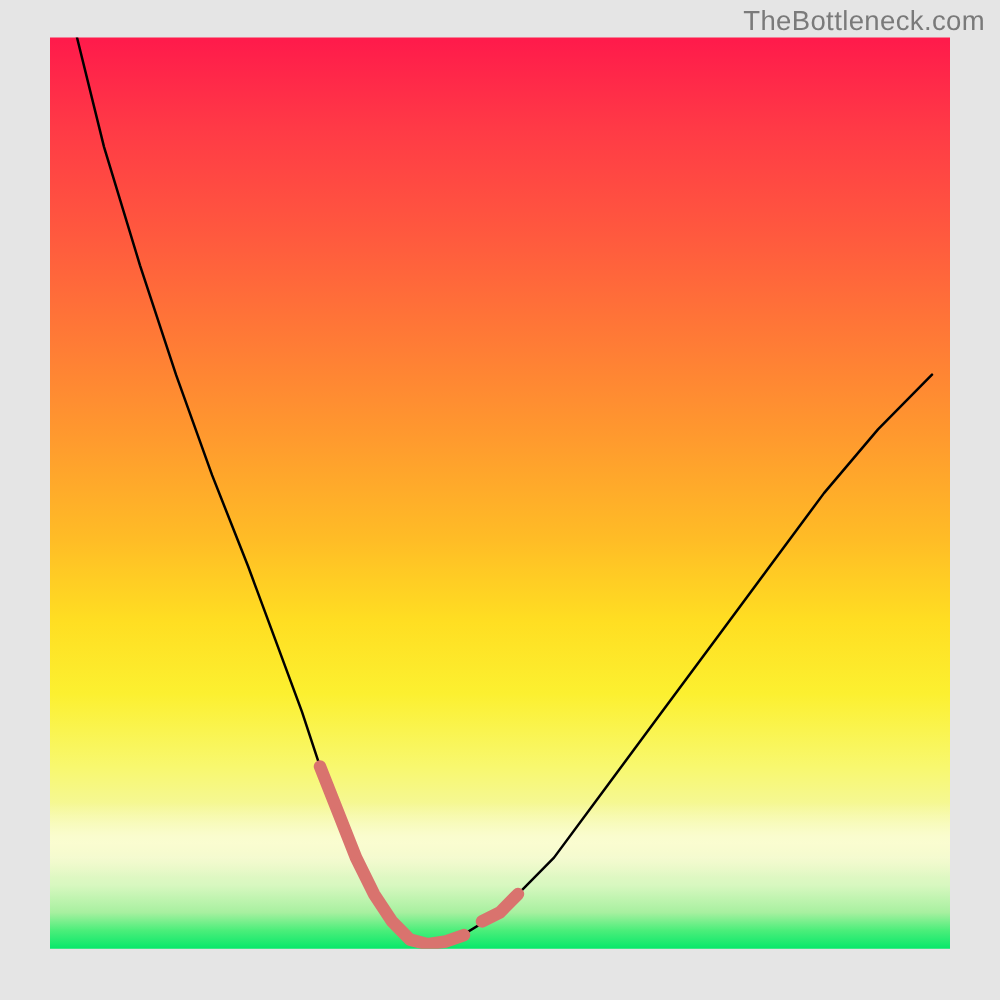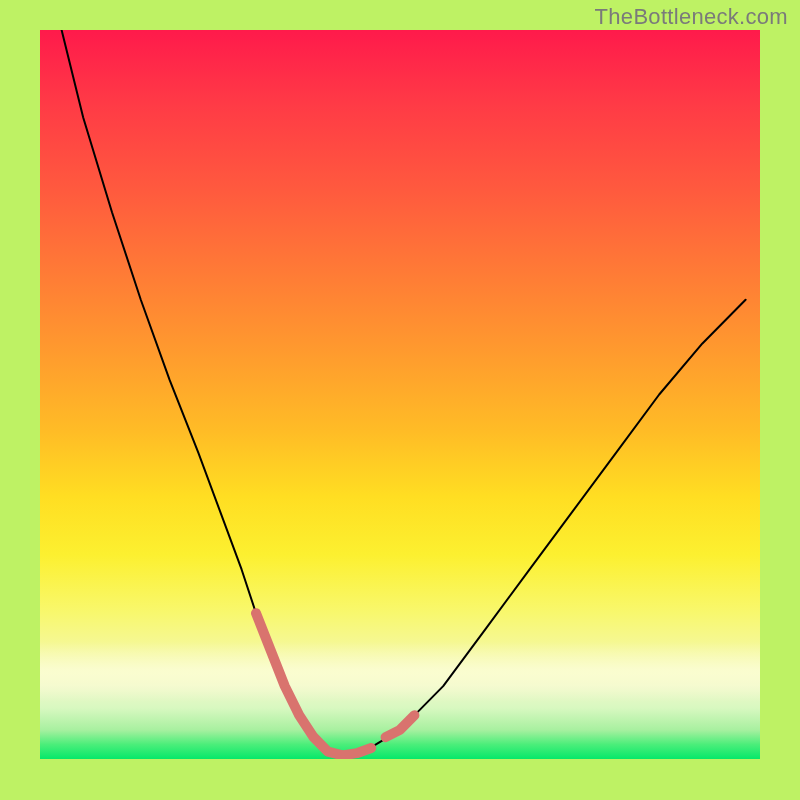--- a/index.html
+++ b/index.html
@@ -8,21 +8,21 @@
     width: 800px;
     height: 800px;
     background: #000;
     overflow: hidden;
     font-family: Arial, Helvetica, sans-serif;
   }
   .stage {
     position: relative;
     width: 800px;
     height: 800px;
-    background: #bef264;
+    background: #e5e5e5;
   }
   .plot-area {
     position: absolute;
     left: 40px;
     top: 30px;
     width: 720px;
     height: 729px;
     
     background: linear-gradient(to bottom,
       #ff1a4b 0%,

